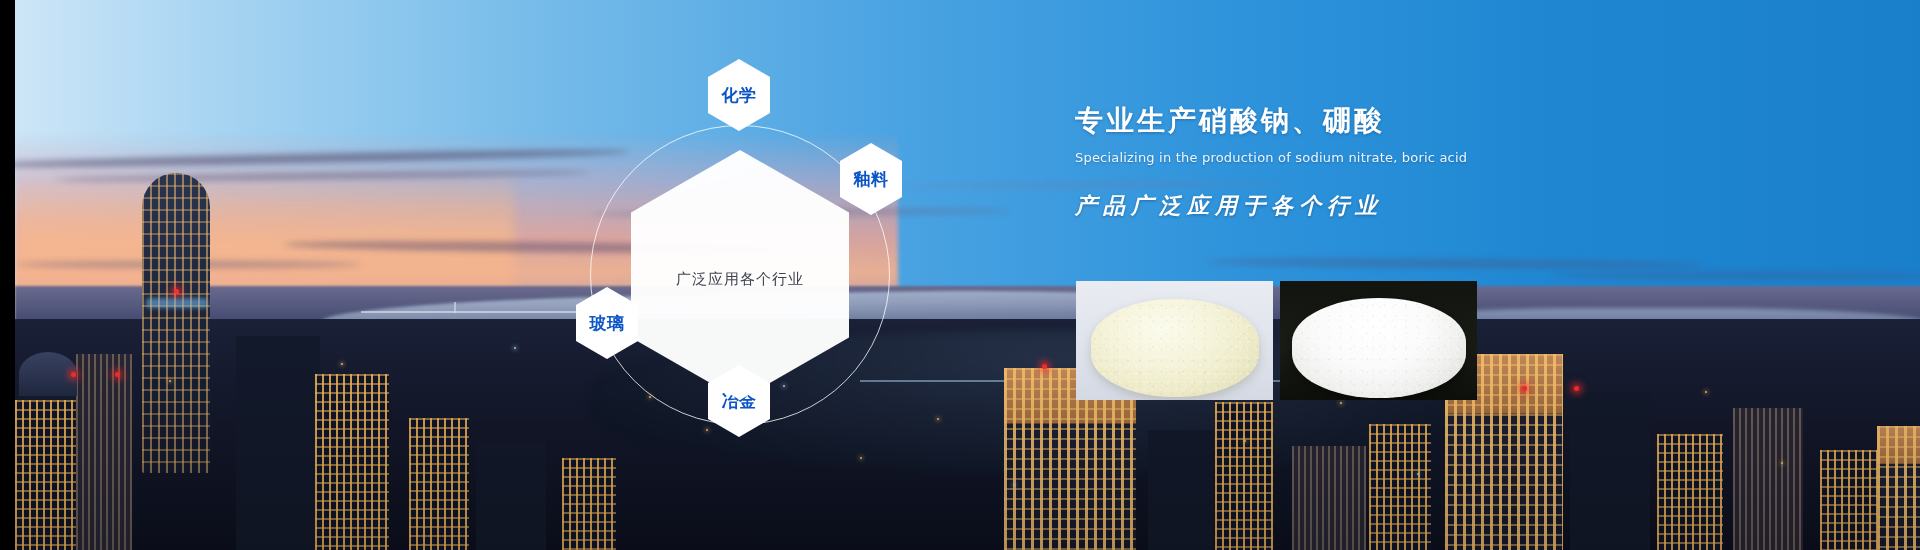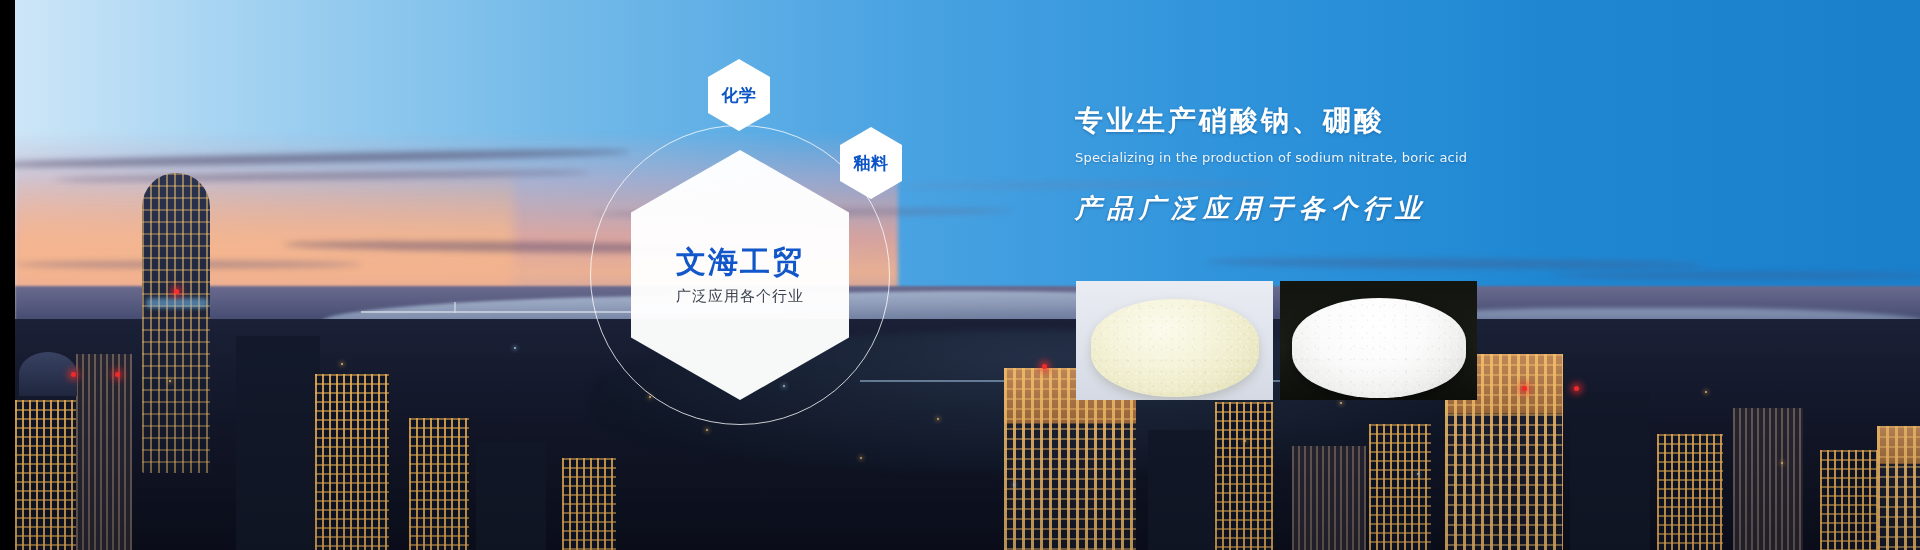--- a/index.html
+++ b/index.html
@@ -189,39 +189,39 @@
   .hex-main .title{
     color:#1157c9; font-weight:bold; font-size:30px; letter-spacing:2px;
     line-height:1.1; white-space:nowrap;
   }
   .hex-main .sub{
     color:#3d4450; font-size:15px; letter-spacing:1px; margin-top:9px; white-space:nowrap;
   }
 
   
   .h-chem  { left:168px; top:34px; }
-  .h-glaze { left:300px; top:102px; }
+  .h-glaze { left:300px; top:118px; }
   .h-elec  { left:300px; top:262px; }
   .h-metal { left:168px; top:340px; }
   .h-glass { left:36px;  top:262px; }
   .h-med   { left:36px;  top:110px; }
 
   
   .copy{ position:absolute; left:1060px; top:104px; width:640px; }
   .copy h1{
     color:#ffffff; font-size:28px; font-weight:bold; letter-spacing:3px;
     line-height:1.2; white-space:nowrap;
     text-shadow:0 1px 3px rgba(0,40,90,.35);
   }
   .copy .en{
     color:#eef6fd; font-size:13px; letter-spacing:.2px; margin-top:12px;
     white-space:nowrap; text-shadow:0 1px 2px rgba(0,40,90,.3);
   }
   .copy .script{
-    color:#ffffff; font-size:26px; margin-top:26px; letter-spacing:6px;
+    color:#ffffff; font-size:22px; margin-top:26px; letter-spacing:6px;
     white-space:nowrap;
     font-family:"DejaVu Serif","Liberation Serif",serif;
     font-style:italic; font-weight:bold;
     text-shadow:0 1px 3px rgba(0,40,90,.4);
   }
 
   
   .shots{ position:absolute; left:1061px; top:281px; display:flex; gap:7px; }
   .shot{ width:197px; height:119px; overflow:hidden; position:relative; }
 
@@ -334,23 +334,28 @@
 
   <div class="diagram">
     <div class="ring"></div>
 
     <div class="hex hex-sm h-chem">
       <span>化学</span>
     </div>
     <div class="hex hex-sm h-glaze">
       <span>釉料</span>
     </div>
+    <div class="hex hex-sm h-metal">
+      <span>冶金</span>
+    </div>
+    <div class="hex hex-sm h-glass">
+      <span>玻璃</span>
+    </div>
 
     <div class="hex hex-main">
-      <div class="title">文海工贸</div>
       <div class="sub">广泛应用各个行业</div>
     </div>
   </div>
 
   <div class="copy">
     <h1>专业生产硝酸钠、硼酸</h1>
     <div class="en">Specializing in the production of sodium nitrate, boric acid</div>
     <div class="script">产品广泛应用于各个行业</div>
   </div>
 

